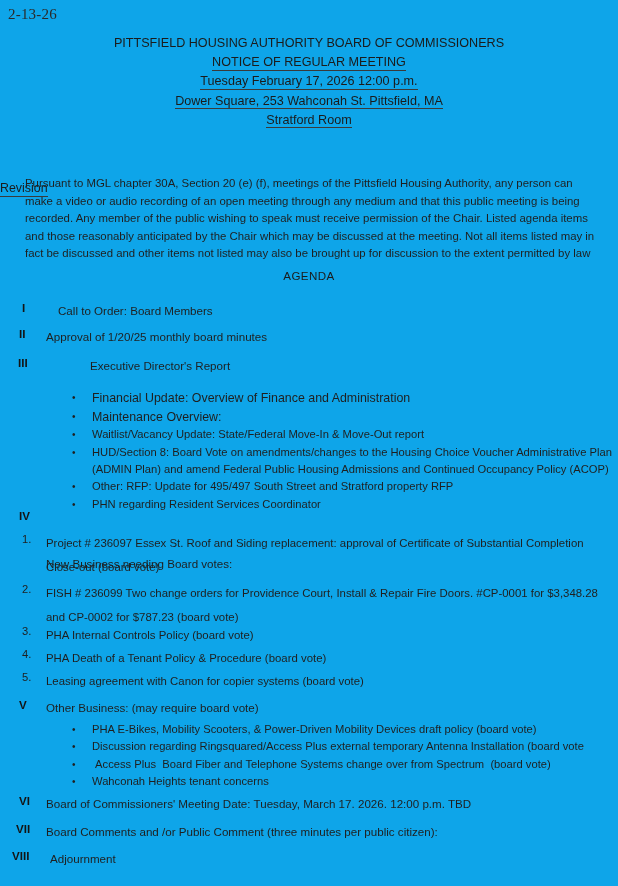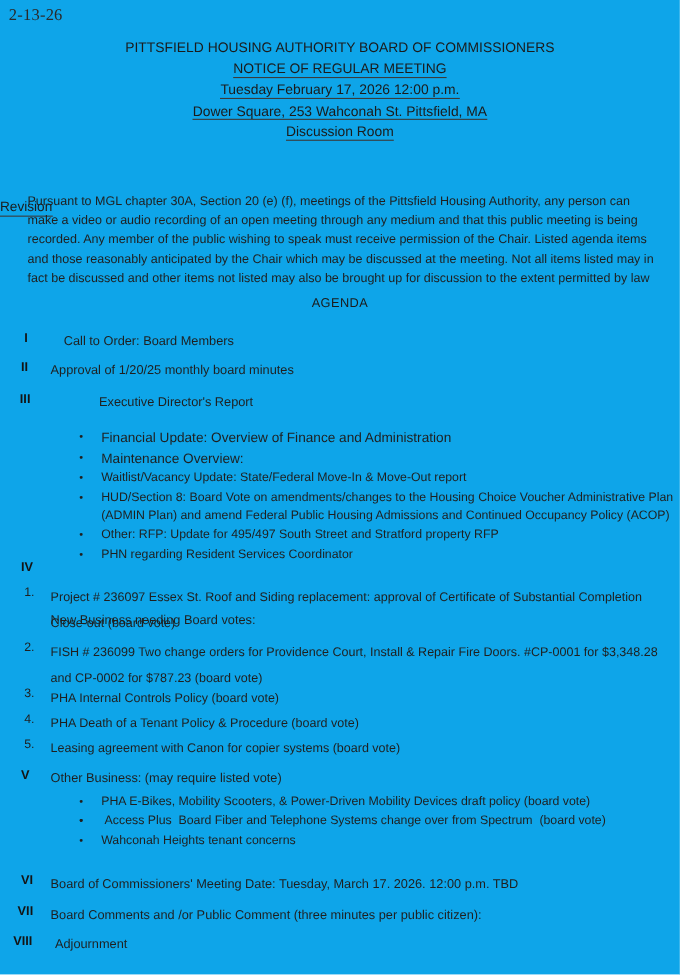--- a/index.html
+++ b/index.html
@@ -150,21 +150,21 @@
 
 <div class="page">
 
   <div class="stamp-date">2-13-26</div>
 
   <div class="header">
     <div class="hline"><span>PITTSFIELD HOUSING AUTHORITY BOARD OF COMMISSIONERS</span></div>
     <div class="hline ul"><span>NOTICE OF REGULAR MEETING</span></div>
     <div class="hline ul"><span>Tuesday February 17, 2026 12:00 p.m.</span></div>
     <div class="hline ul"><span>Dower Square, 253 Wahconah St. Pittsfield, MA</span></div>
-    <div class="hline ul"><span>Discussion Room</span></div>
+    <div class="hline ul"><span>Stratford Room</span></div>
   </div>
 
   <div class="revision"><span>Revision</span></div>
 
   <div class="legal">Pursuant to MGL chapter 30A, Section 20 (e) (f), meetings of the Pittsfield Housing Authority, any person can make a video or audio recording of an open meeting through any medium and that this public meeting is being recorded. Any member of the public wishing to speak must receive permission of the Chair. Listed agenda items and those reasonably anticipated by the Chair which may be discussed at the meeting. Not all items listed may in fact be discussed and other items not listed may also be brought up for discussion to the extent permitted by law</div>
 
   <div class="agenda-title">AGENDA</div>
 
   <div class="num" style="left:22px; top:301px;">I</div>
   <div class="txt" style="left:58px; top:301px;">Call to Order: Board Members</div>
@@ -208,28 +208,28 @@
   <div class="subnum" style="left:22px; top:625px;">3.</div>
   <div class="subtxt" style="left:46px; top:623px; width:520px;">PHA Internal Controls Policy (board vote)</div>
 
   <div class="subnum" style="left:22px; top:648px;">4.</div>
   <div class="subtxt" style="left:46px; top:646px; width:520px;">PHA Death of a Tenant Policy &amp; Procedure (board vote)</div>
 
   <div class="subnum" style="left:22px; top:671px;">5.</div>
   <div class="subtxt" style="left:46px; top:669px; width:520px;">Leasing agreement with Canon for copier systems (board vote)</div>
 
   <div class="num" style="left:19px; top:698px;">V</div>
-  <div class="txt" style="left:46px; top:698px;">Other Business: (may require listed vote)</div>
+  <div class="txt" style="left:46px; top:698px;">Other Business: (may require board vote)</div>
 
   <div class="bullets" style="left:72px; top:721px; width:540px;">
     <div class="bullet-item">
       <span class="dot">•</span><span>PHA E-Bikes, Mobility Scooters, &amp; Power-Driven Mobility Devices draft policy (board vote)</span>
     </div>
     <div class="bullet-item">
-      <span class="dot">•</span>
+      <span class="dot">•</span><span>Discussion regarding Ringsquared/Access Plus external temporary Antenna Installation (board vote</span>
     </div>
     <div class="bullet-item">
       <span class="dot">•</span><span style="white-space:pre-wrap"> Access Plus  Board Fiber and Telephone Systems change over from Spectrum  (board vote)</span>
     </div>
     <div class="bullet-item">
       <span class="dot">•</span><span>Wahconah Heights tenant concerns</span>
     </div>
   </div>
 
   <div class="num" style="left:19px; top:794px;">VI</div>

